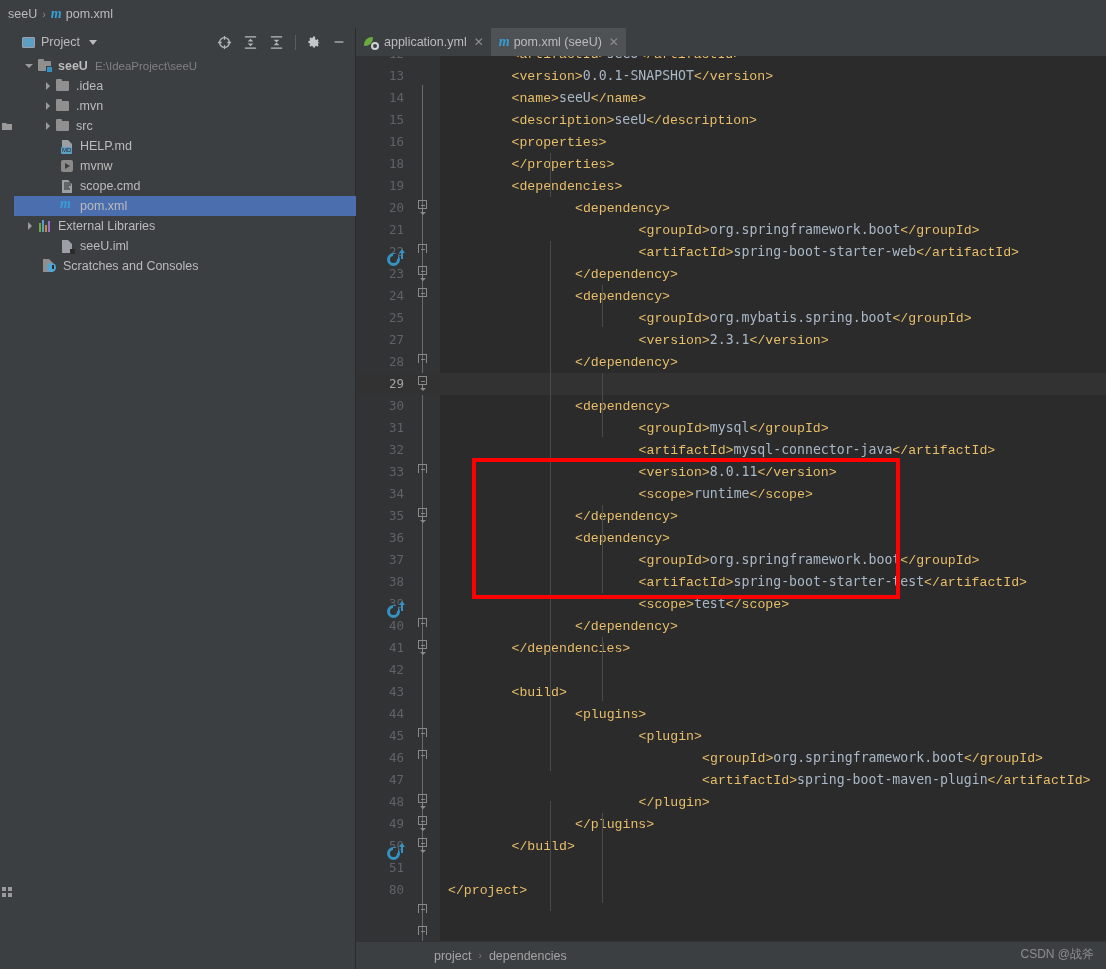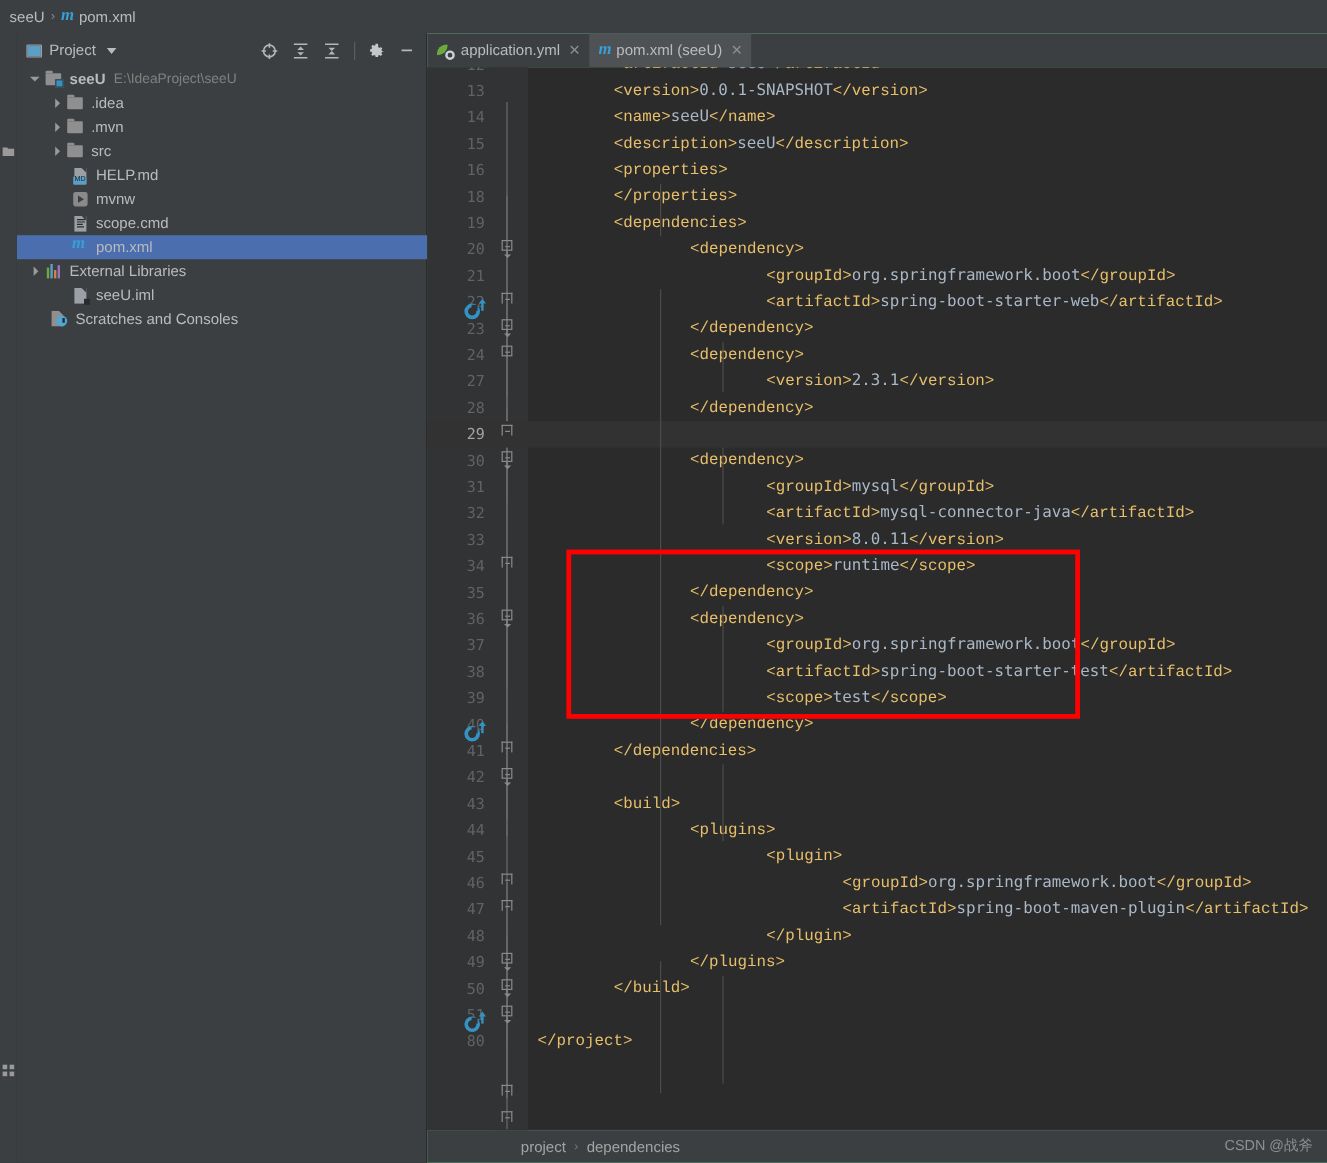--- a/index.html
+++ b/index.html
@@ -95,21 +95,21 @@
   .filedoc::before{content:"";position:absolute;right:0;top:0;border-top:4px solid #3c3f41;border-left:4px solid transparent;}
   .badge{position:absolute;left:2px;bottom:0px;font-size:6px;color:#2b2b2b;background:#5d9ec4;padding:0 1px;border-radius:1px;line-height:7px;font-family:"Liberation Sans",sans-serif;}
   .runico{position:absolute;left:2px;top:2px;width:12px;height:12px;background:#8a8a8a;border-radius:2px;}
   .runico::after{content:"";position:absolute;left:4px;top:3px;border-left:5px solid #3c3f41;border-top:3px solid transparent;border-bottom:3px solid transparent;}
   .libico{position:absolute;left:2px;top:2px;width:12px;height:12px;}
   .libico i{position:absolute;bottom:0;width:2px;display:block;}
   .clockico{position:absolute;left:2px;top:2px;width:12px;height:12px;border-radius:50%;background:#4fa7d4;}
   .clockico::after{content:"";position:absolute;left:5px;top:2px;width:1.5px;height:4px;background:#2b2b2b;}
 
   
-  .editor-wrap{position:absolute;left:356px;top:28px;width:750px;height:941px;background:#86efac;}
+  .editor-wrap{position:absolute;left:356px;top:28px;width:750px;height:941px;background:#fef9c3;}
   .tabs{height:28px;background:#3c3f41;display:flex;align-items:stretch;}
   .tab{
     display:flex;align-items:center;padding:0 7px 0 8px;font-size:12.5px;color:#bbbbbb;
     box-sizing:border-box;position:relative;
   }
   .tab.active{background:#4e5254;}
   .tab .tabx{margin-left:7px;color:#8d8d8d;font-size:12px;line-height:1;}
   .yml-ico{position:relative;width:15px;height:15px;margin-right:5px;}
   .yml-leaf{position:absolute;left:0;top:2px;width:9px;height:9px;background:#6aab3d;border-radius:9px 1px 9px 1px;}
   .yml-gear{position:absolute;right:0;bottom:0;width:8px;height:8px;border:2px solid #cfd2d4;border-radius:50%;box-sizing:border-box;}
@@ -425,20 +425,24 @@
           </div>
           <div class="row">
             <span class="ln">23</span>
             <span class="code">                <span class="tag">&lt;/dependency&gt;</span></span>
           </div>
           <div class="row">
             <span class="ln">24</span>
             <span class="code">                <span class="tag">&lt;dependency&gt;</span></span>
           </div>
           <div class="row">
+            <span class="ln">25</span>
+            <span class="code">                        <span class="tag">&lt;groupId&gt;</span>org.mybatis.spring.boot<span class="tag">&lt;/groupId&gt;</span></span>
+          </div>
+          <div class="row">
             <span class="ln">27</span>
             <span class="code">                        <span class="tag">&lt;version&gt;</span>2.3.1<span class="tag">&lt;/version&gt;</span></span>
           </div>
           <div class="row">
             <span class="ln">28</span>
             <span class="code">                <span class="tag">&lt;/dependency&gt;</span></span>
           </div>
           <div class="row caret">
             <span class="ln">29</span>
             <span class="code"></span>

